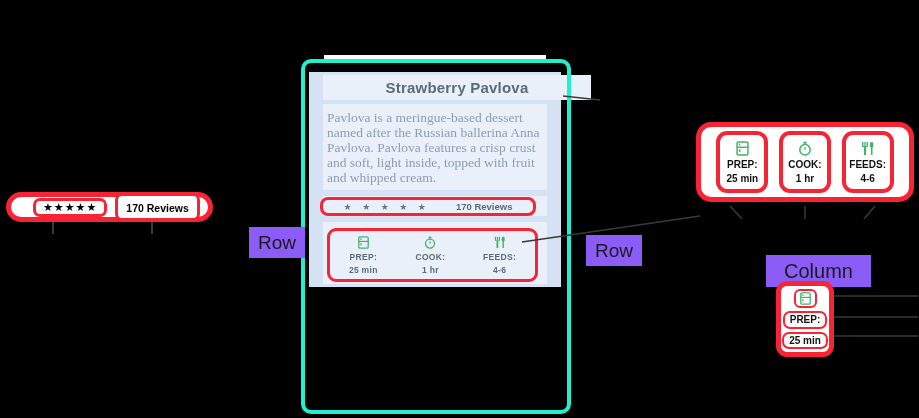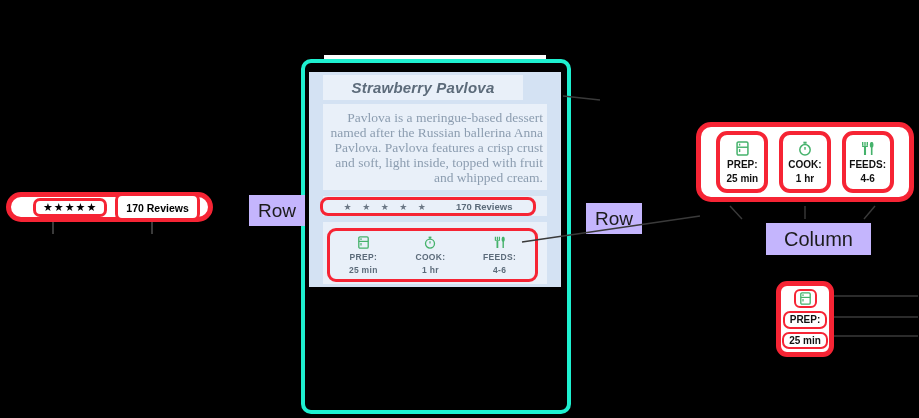--- a/index.html
+++ b/index.html
@@ -4,26 +4,27 @@
 <style>
   html,body{margin:0;padding:0;}
   body{
     width:919px;height:418px;background:#000;overflow:hidden;
     font-family:"Liberation Sans", sans-serif;
     position:relative;
   }
   .stage{position:absolute;inset:0;}
   .lbl{
     position:absolute;
-    background:#c4b5fd;
+    background:#8b5cf6;
     color:#1b1b1b;
     font-size:19px;
     line-height:1;
     padding:6px 9px;
     white-space:nowrap;
+    margin-top:32px;
   }
   .leader{position:absolute;background:#3a3a3a;}
 
   
   #device-frame{
     position:absolute;left:301px;top:59px;width:270px;height:355px;
     border:4px solid #1ef0d0;border-radius:10px;box-sizing:border-box;
   }
   #device-screen{
     position:absolute;left:309px;top:63px;width:254px;height:347px;
@@ -31,34 +32,34 @@
   }
   #page-white{
     position:absolute;left:324px;top:55px;width:222px;height:295px;
     background:#ffffff;
   }
   #card{
     position:absolute;left:309px;top:72px;width:252px;height:215px;
     background:#d4e2f3;
   }
   #card-title-band{
-    position:absolute;left:323px;top:75px;width:200px;height:25px;
-    background:#e9f0f9;display:flex;align-items:center;justify-content:center;font-style:italic;
+    position:absolute;left:323px;top:75px;width:268px;height:25px;
+    background:#e9f0f9;display:flex;align-items:center;justify-content:center;
   }
   #card-title-band .t{
     color:#5c6b7a;font-size:15px;font-weight:bold;letter-spacing:.2px;
   }
   #card-desc{
     position:absolute;left:323px;top:104px;width:224px;height:86px;
     background:#e9f0f9;
     display:flex;align-items:center;justify-content:center;
   }
   #card-desc .t{
     color:#8c9db0;font-family:"Liberation Serif", serif;font-size:13.5px;
-    line-height:15px;text-align:right;padding:0 4px;
+    line-height:15px;text-align:left;padding:0 4px;
   }
   #card-rating-band{
     position:absolute;left:323px;top:196px;width:224px;height:20px;
     background:#e9f0f9;
   }
   #card-stats-band{
     position:absolute;left:323px;top:222px;width:224px;height:62px;
     background:#e9f0f9;
   }
 

